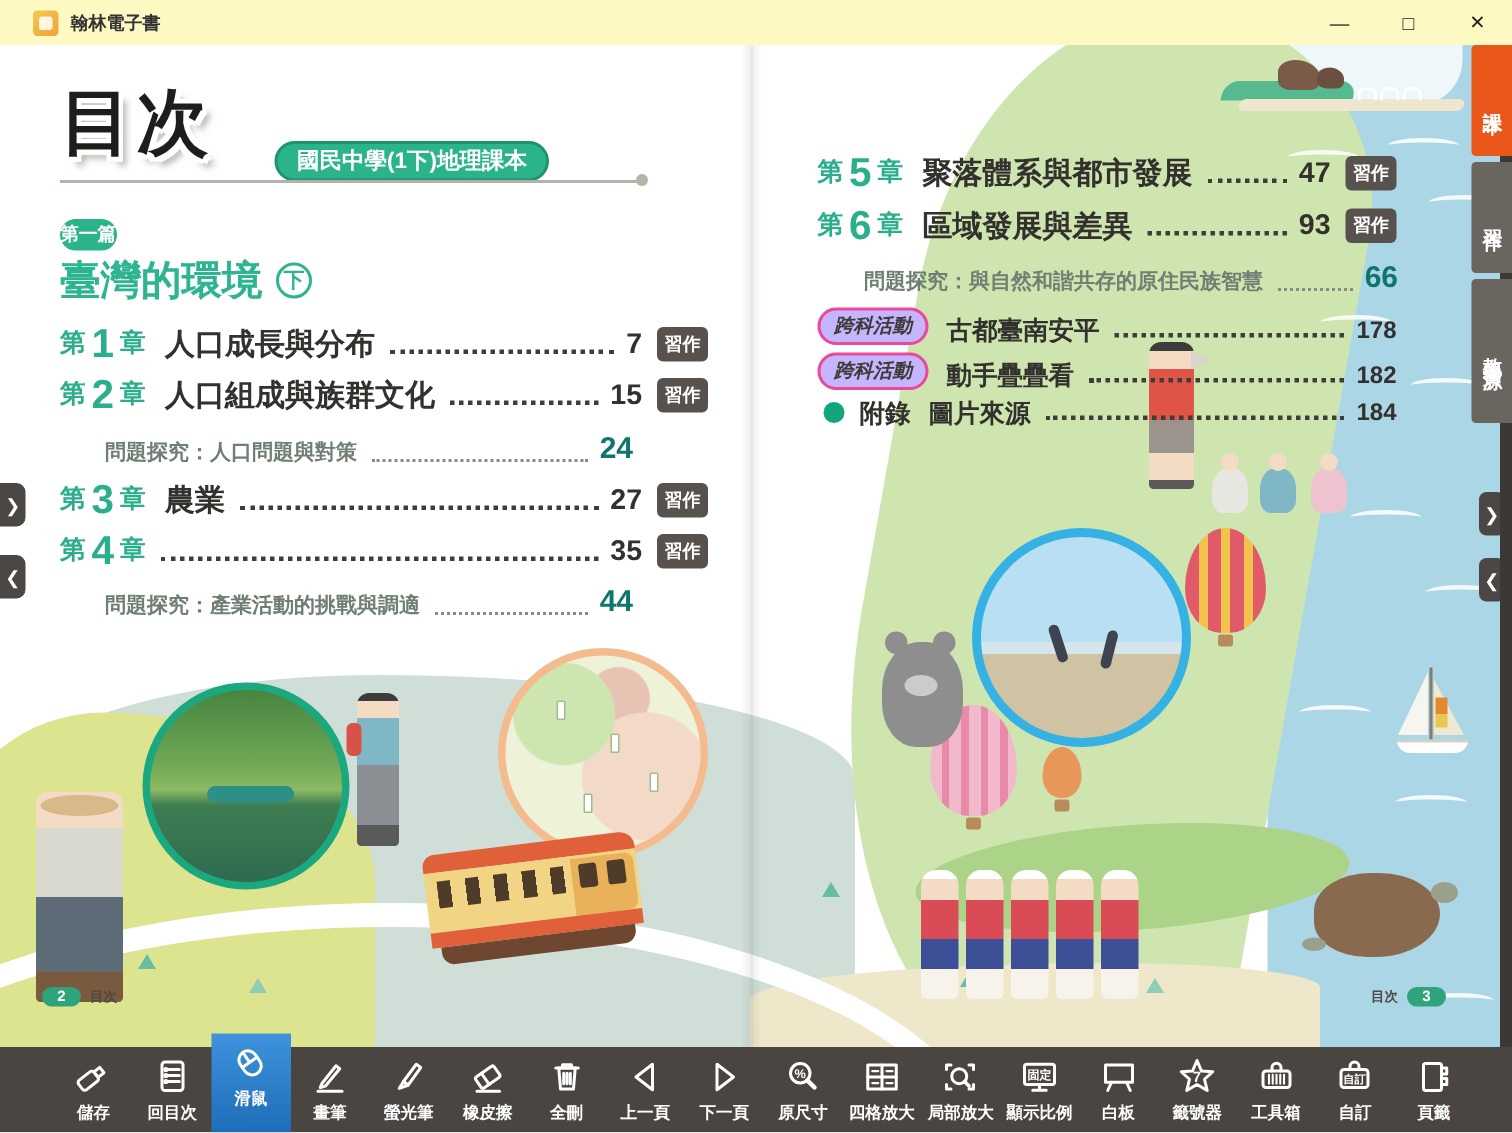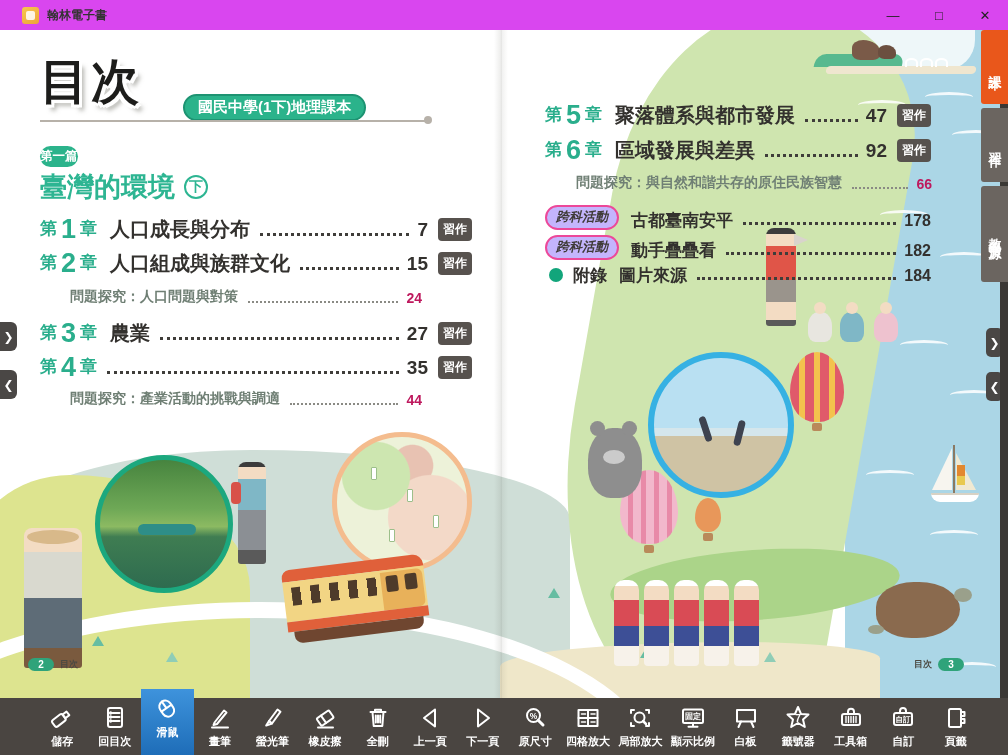--- a/index.html
+++ b/index.html
@@ -1,21 +1,21 @@
 <!DOCTYPE html>
 <html><head>
 <meta charset="utf-8">
 <style>
   *{box-sizing:border-box;margin:0;padding:0}
   html,body{width:1008px;height:755px;overflow:hidden}
   body{font-family:"Liberation Sans","DejaVu Sans",sans-serif;background:#fff}
   #stage{position:relative;width:1008px;height:755px;background:#fff;overflow:hidden}
 
   
-  .titlebar{position:absolute;left:0;top:0;width:1008px;height:30px;background:#d946ef;display:flex;align-items:center;z-index:20}
+  .titlebar{position:absolute;left:0;top:0;width:1008px;height:30px;background:#fef9c3;display:flex;align-items:center;z-index:20}
   .app-icon{width:17px;height:17px;margin-left:22px;border-radius:3px;background:linear-gradient(145deg,#f7c74f,#eda43a);position:relative}
   .app-icon::before{content:"";position:absolute;left:4px;top:4px;width:9px;height:9px;border-radius:2px;background:rgba(255,255,255,.85)}
   .app-title{margin-left:8px;font-size:12px;color:#333;font-weight:700}
   .win-ctrls{margin-left:auto;display:flex;height:30px}
   .win-btn{width:46px;height:30px;display:flex;align-items:center;justify-content:center;font-size:13px;color:#222;cursor:default}
 
   
   .book{position:absolute;left:0;top:30px;width:1000px;height:668px;background:#fff;overflow:hidden}
 
   
@@ -109,21 +109,21 @@
   .row.l{left:40px;width:432px}
   .row.lsub{left:70px;width:352px}
   .row.r{left:545px;width:386px}
   .row.rsub{left:576px;width:356px}
   .ch-pre{color:#2aae8c;font-size:17px;font-weight:700;padding-bottom:3px}
   .ch-num{color:#2aae8c;font-size:27px;font-weight:700;line-height:1;margin:0 4px}
   .ch-title{color:#33312e;font-size:20px;font-weight:700;margin-left:13px;white-space:nowrap}
   .dots{flex:1;height:0;border-bottom:3px dotted #3f3d3a;margin:0 8px 7px 10px}
   .dots.sm{border-bottom:2px dotted #8a8a84;margin-bottom:5px}
   .pg{color:#33312e;font-size:19px;font-weight:700;padding-bottom:2px;text-align:right}
-  .pg.sm{font-size:14px;font-weight:700;color:#be185d}
+  .pg.sm{font-size:20px;font-weight:700;color:#0f766e}
   .pg.md{font-size:16px}
   .wb{background:#57524e;color:#fff;font-size:12px;font-weight:700;border-radius:4px;padding:3px 5px;margin-left:10px;margin-bottom:2px;white-space:nowrap}
   .sub-text{font-size:14px;font-weight:700;color:#6f7f74;white-space:nowrap;padding-bottom:2px}
   .act-badge{border:2px solid #ec4899;border-radius:999px;font-style:italic;font-size:13px;color:#3f3b38;padding:1px 9px 2px;font-weight:700;background:#c4b5fd;white-space:nowrap;margin-bottom:2px}
   .act-title{color:#33312e;font-size:17px;font-weight:700;margin-left:12px;white-space:nowrap}
   .bullet{width:14px;height:14px;border-radius:50%;background:#12a57b;margin:0 10px 5px 4px}
   .app-label{color:#33312e;font-size:17px;font-weight:700;white-space:nowrap}
 
   
   .footer{position:absolute;display:flex;align-items:center;z-index:6}
@@ -324,21 +324,21 @@
       <span class="dots"></span>
       <span class="pg">47</span>
       <span class="wb">習作</span>
     </div>
     <div class="row r" style="top:107px">
       <span class="ch-pre">第</span>
       <span class="ch-num">6</span>
       <span class="ch-pre">章</span>
       <span class="ch-title">區域發展與差異</span>
       <span class="dots"></span>
-      <span class="pg">92</span>
+      <span class="pg">93</span>
       <span class="wb">習作</span>
     </div>
     <div class="row rsub" style="top:144px">
       <span class="sub-text">問題探究：與自然和諧共存的原住民族智慧</span>
       <span class="dots sm"></span>
       <span class="pg sm">66</span>
     </div>
     <div class="row r" style="top:175px">
       <span class="act-badge">跨科活動</span>
       <span class="act-title">古都臺南安平</span>

